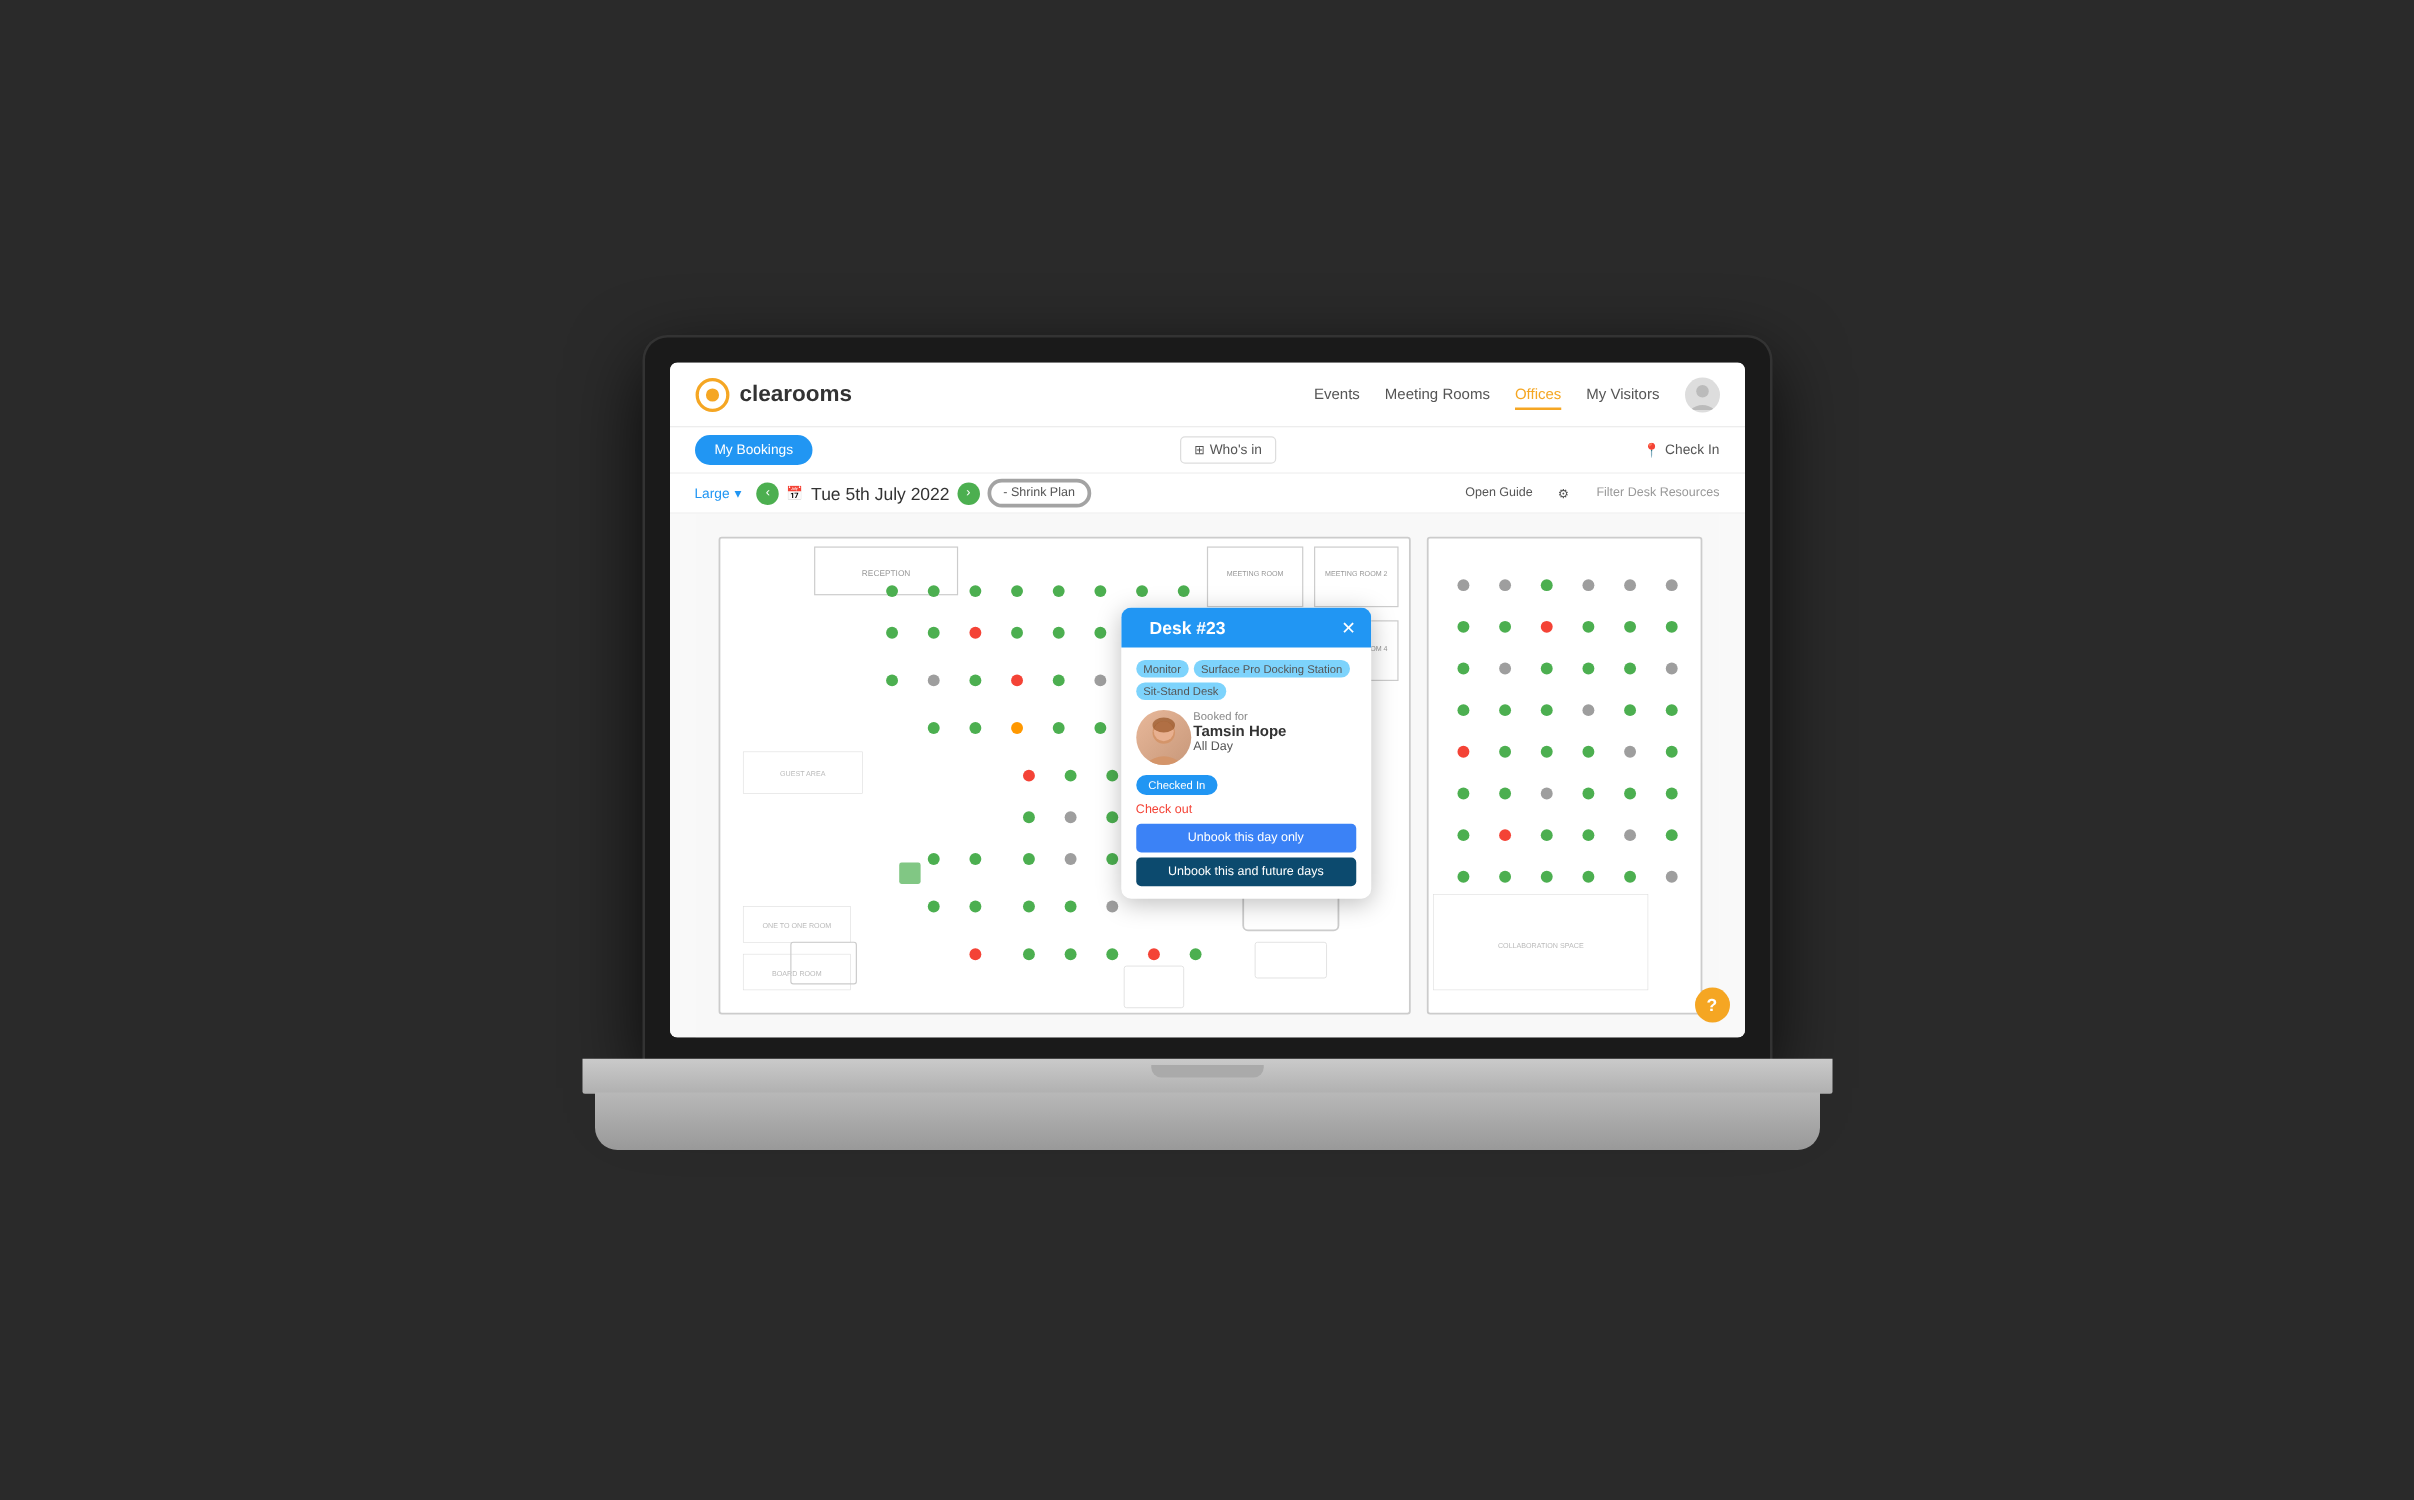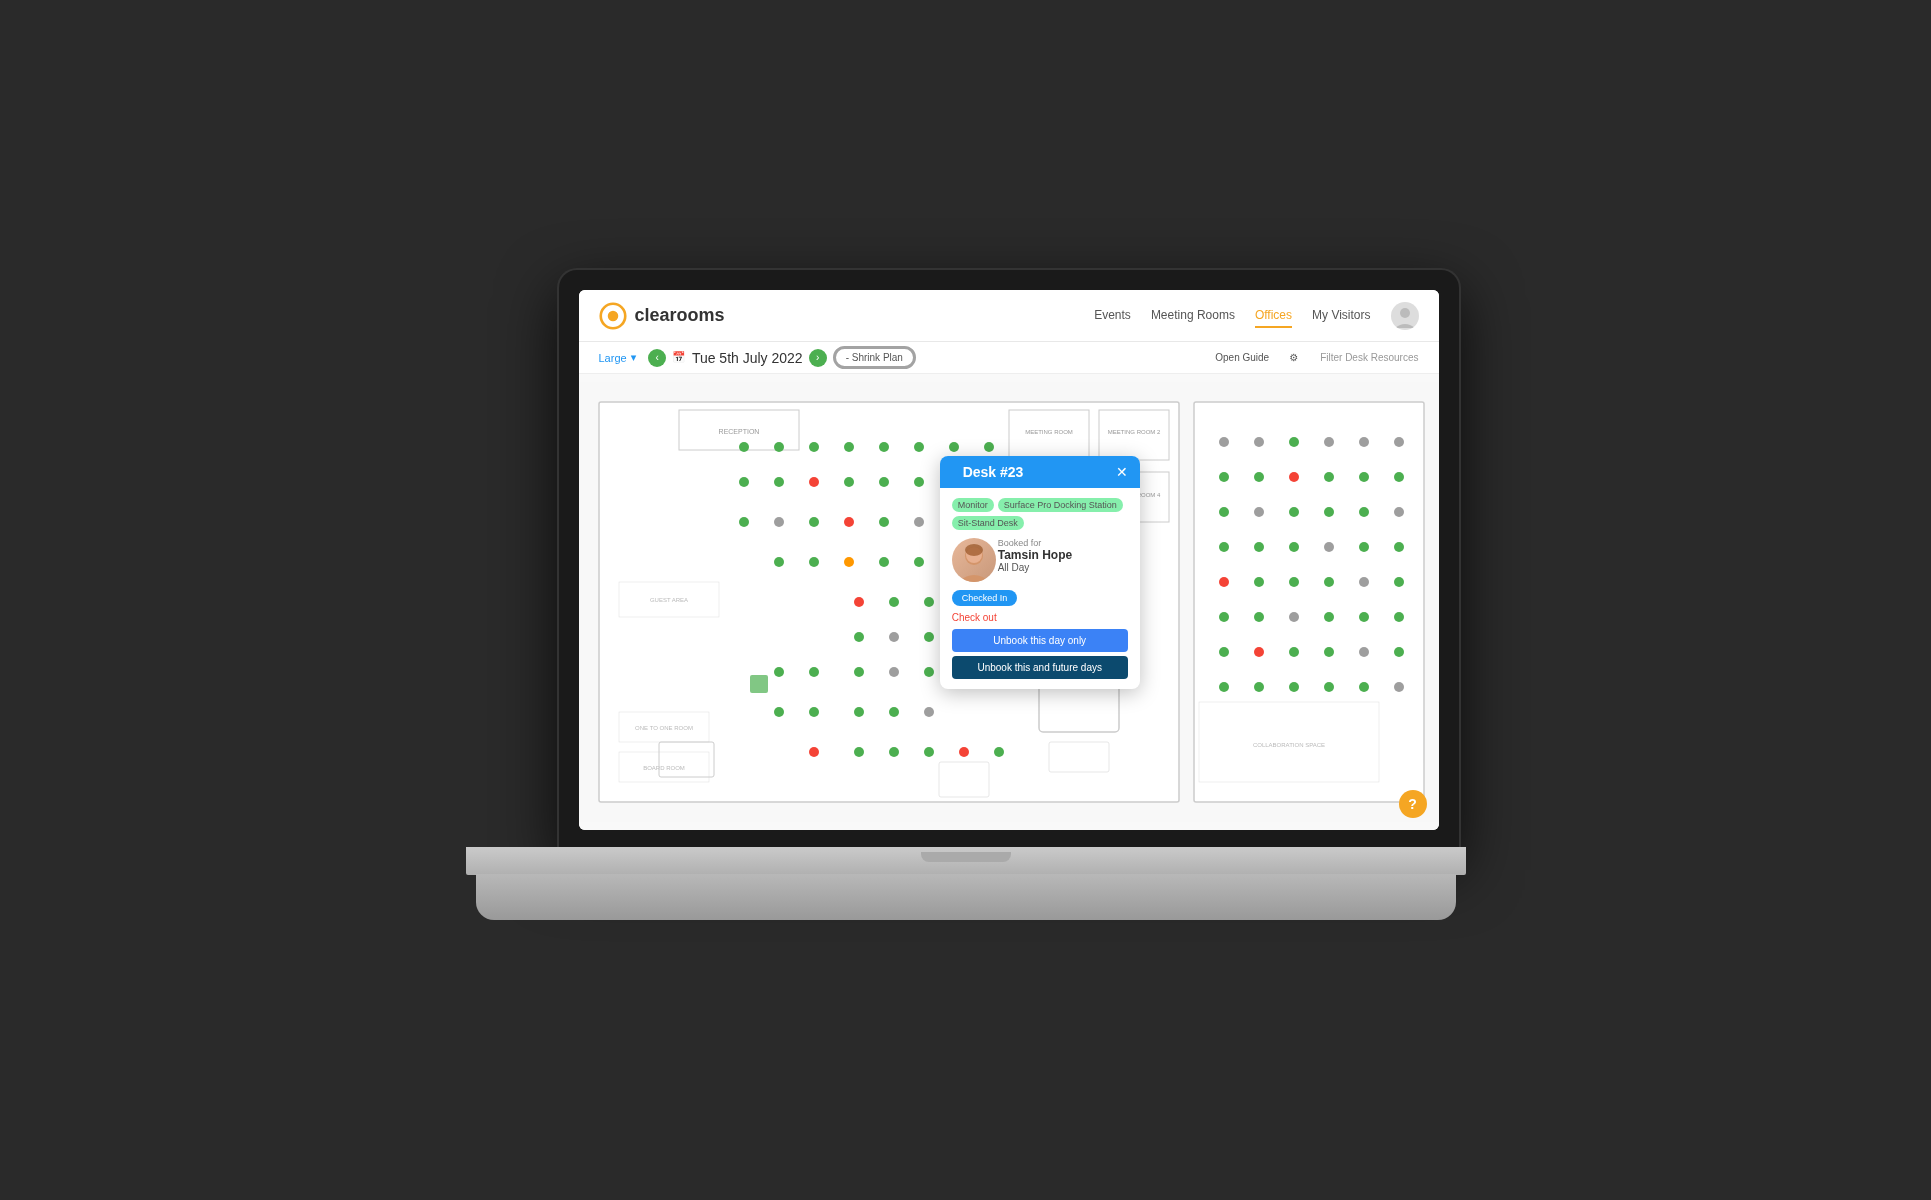--- a/index.html
+++ b/index.html
@@ -22,21 +22,20 @@
     .laptop-screen-bezel {
       position: absolute;
       top: 0;
       left: 50px;
       width: 900px;
       height: 580px;
       background: #1a1a1a;
       border-radius: 18px 18px 0 0;
       padding: 20px;
       box-shadow: 0 0 0 2px #333, 0 20px 60px rgba(0,0,0,0.8);
-      margin-left: 43px;
     }
 
     .laptop-screen {
       width: 100%;
       height: 100%;
       background: #f5f5f5;
       border-radius: 6px;
       overflow: hidden;
       position: relative;
     }
@@ -273,21 +272,21 @@
     }
 
     .popup-tags {
       display: flex;
       gap: 4px;
       flex-wrap: wrap;
       margin-bottom: 8px;
     }
 
     .popup-tag {
-      background: #86efac;
+      background: #7dd3fc;
       padding: 2px 6px;
       border-radius: 10px;
       font-size: 9px;
       color: #555;
     }
 
     .popup-booking {
       display: flex;
       align-items: flex-start;
       gap: 2px;
@@ -418,20 +417,35 @@
             <span class="nav-item">My Visitors</span>
             <div class="nav-avatar">
               <svg viewBox="0 0 28 28" width="28" height="28">
                 <circle cx="14" cy="11" r="5" fill="#bbb"></circle>
                 <path d="M4 26 Q14 18 24 26" fill="#bbb"></path>
               </svg>
             </div>
           </div>
         </div>
 
+        <div class="toolbar">
+          <button class="btn-my-bookings">My Bookings</button>
+
+          <div style="flex:1; display:flex; align-items:center; justify-content:center;">
+            <div class="whos-in-btn">
+              <span style="font-size:10px;">⊞</span>
+              <span>Who's in</span>
+            </div>
+          </div>
+
+          <div class="check-in-btn">
+            <span>📍</span>
+            <span>Check In</span>
+          </div>
+        </div>
 
         <div class="secondary-toolbar">
           <div class="size-select">
             <span>Large</span>
             <span>▾</span>
           </div>
 
           <div class="date-nav">
             <div class="date-arrow">‹</div>
             <span style="color:#4CAF50;">📅</span>

